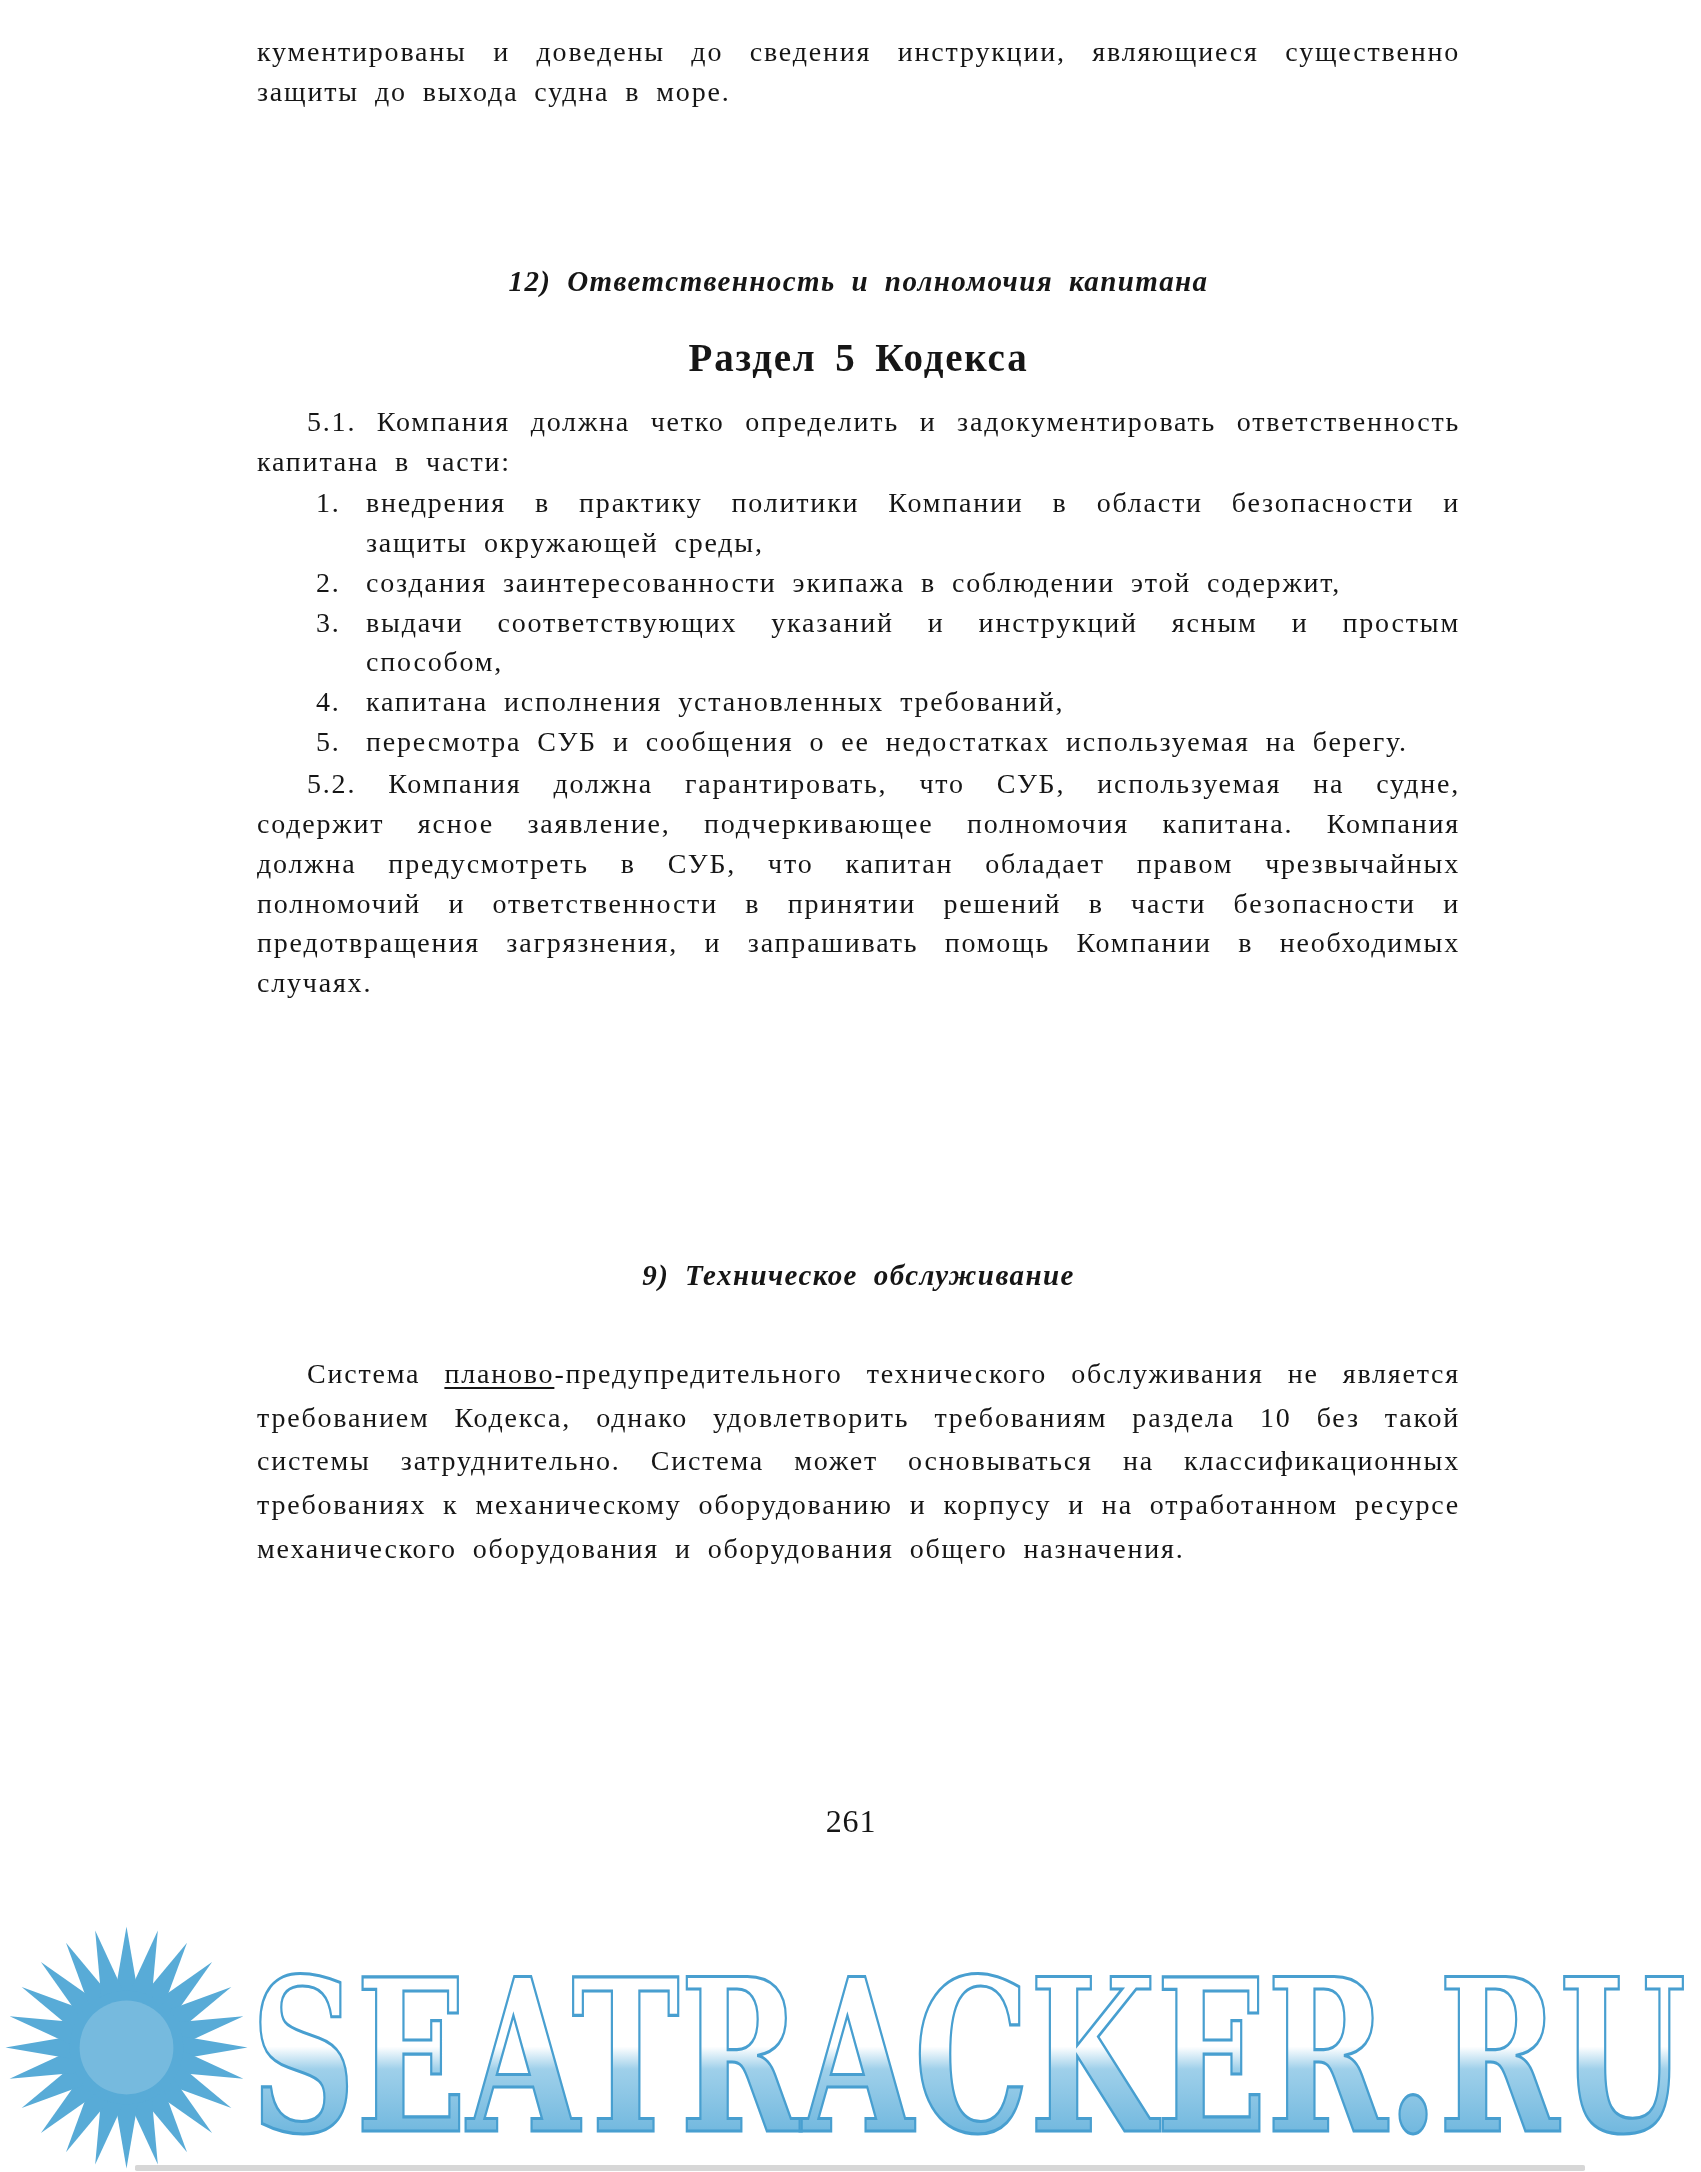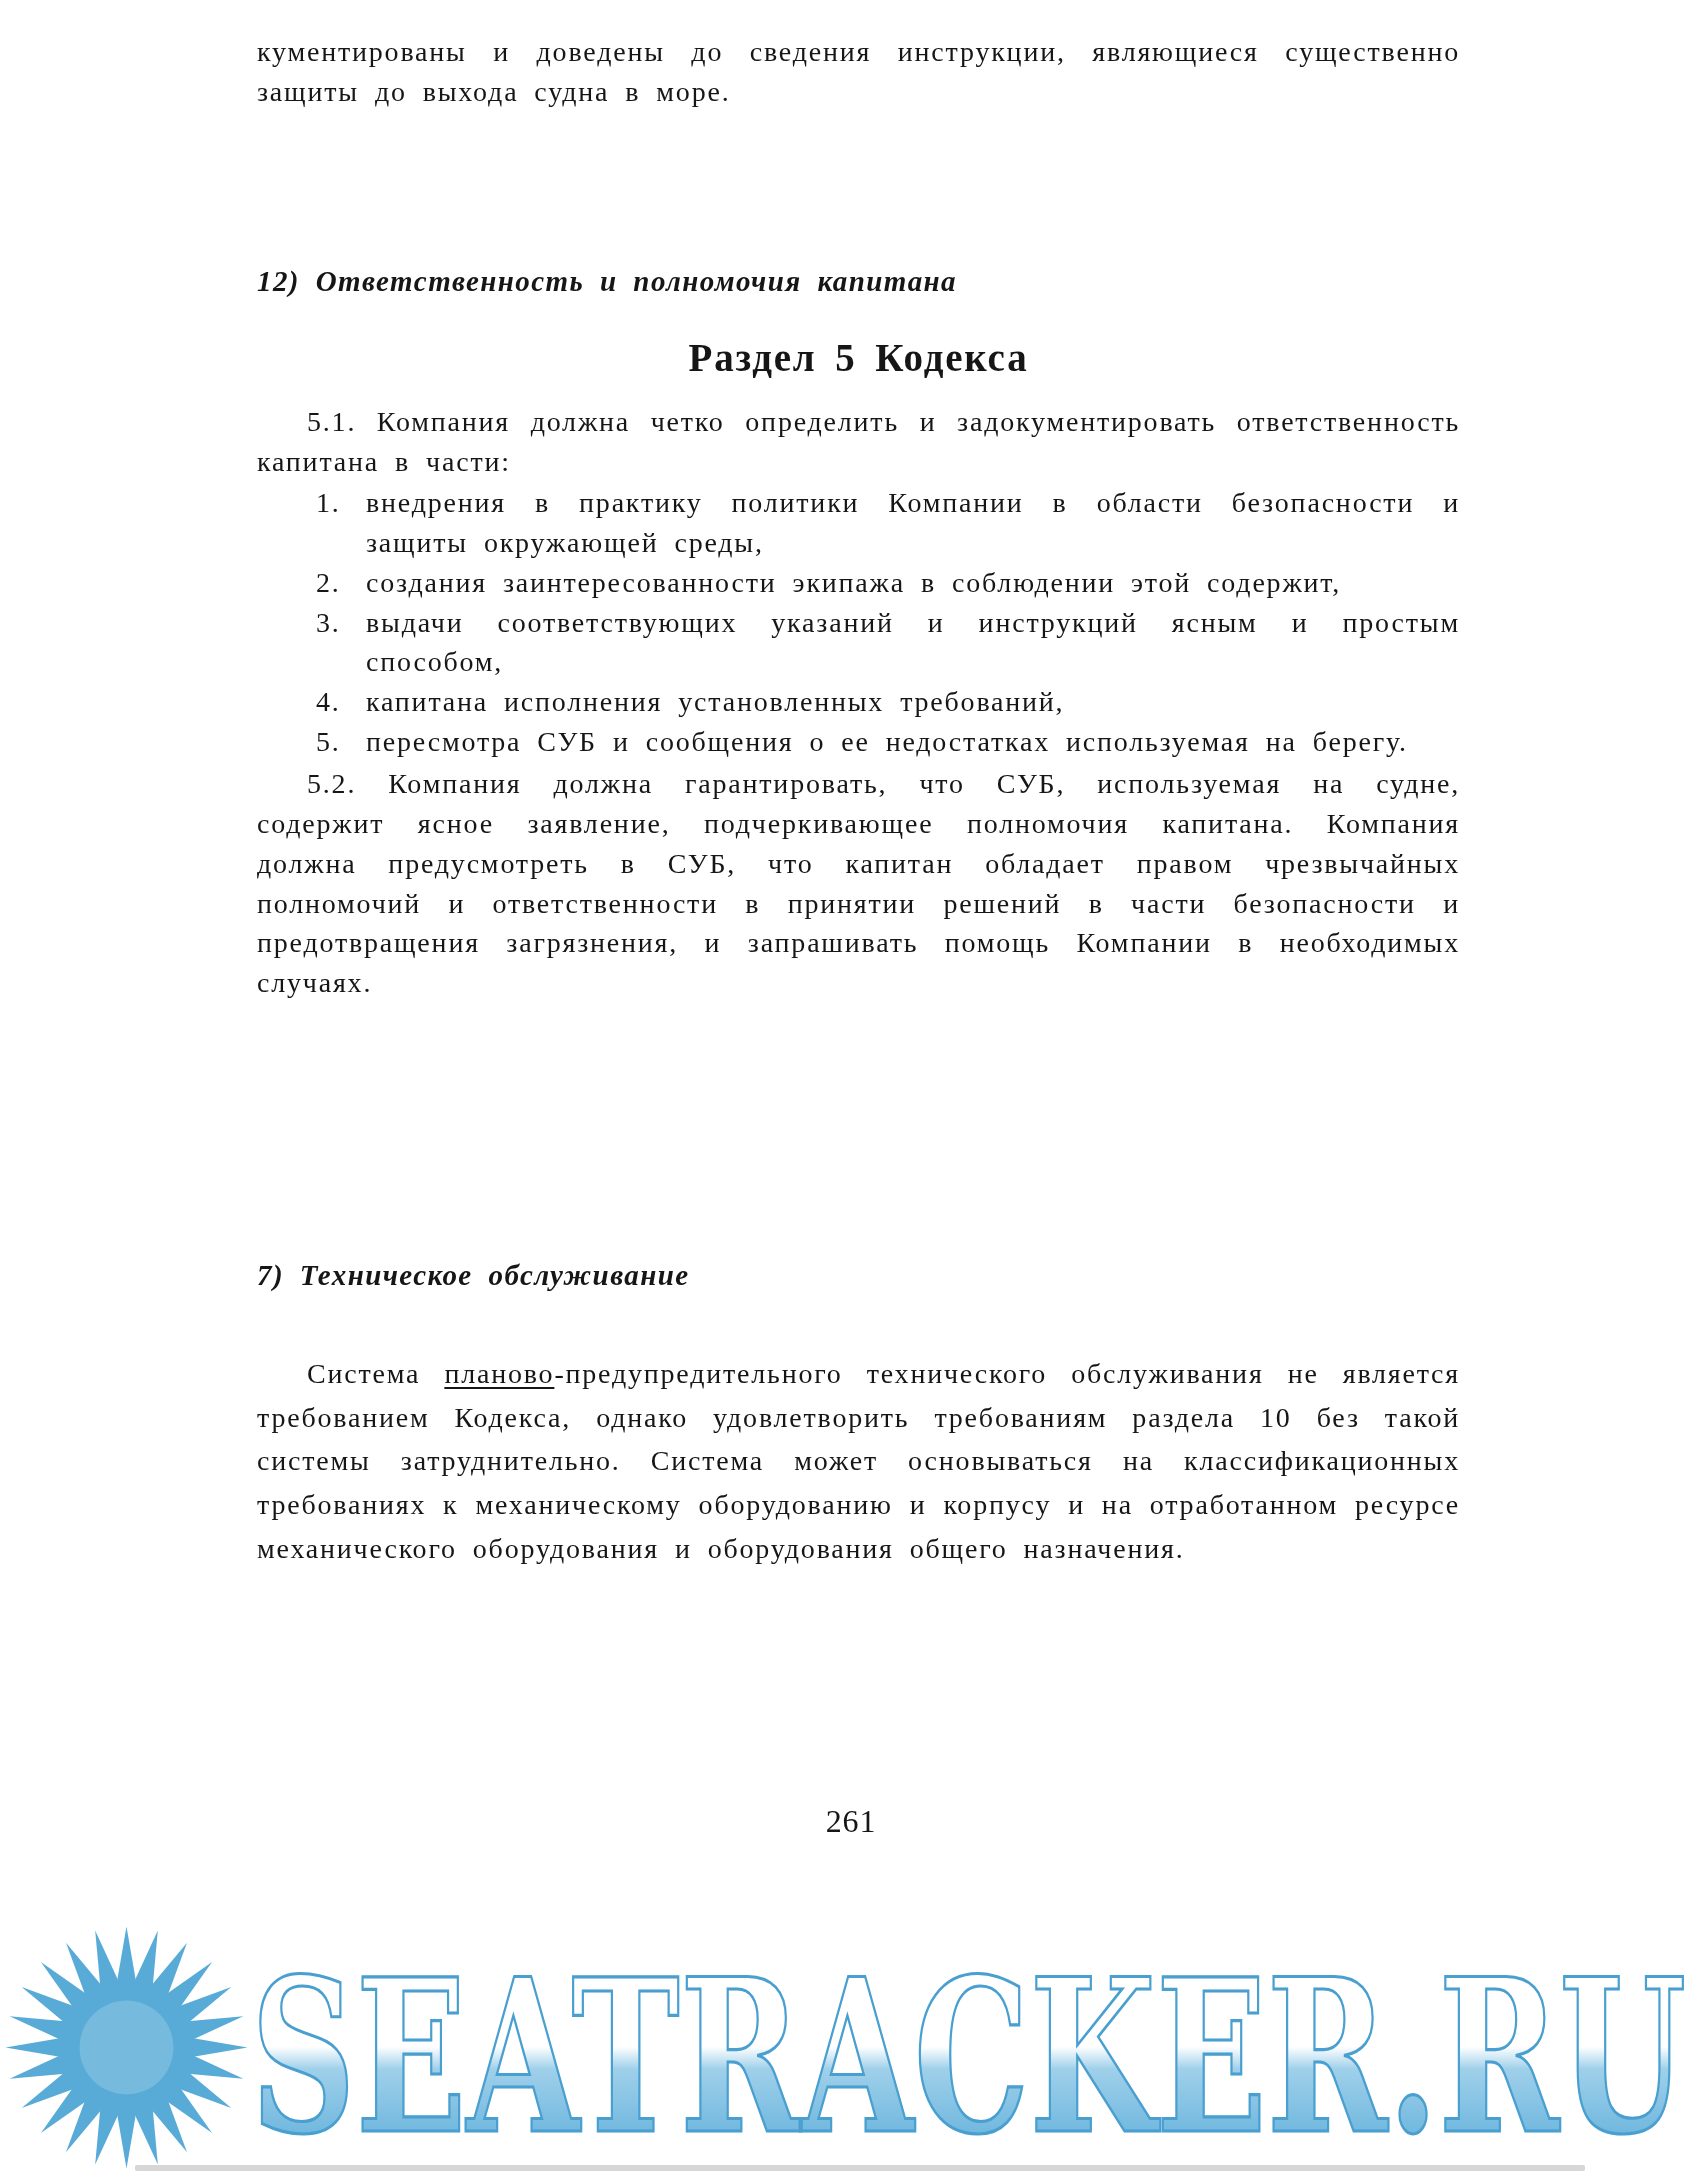--- a/index.html
+++ b/index.html
@@ -13,20 +13,21 @@
   .content {
     position:absolute; left:257px; top:32px; width:1203px;
     font-size:28px; line-height:1.42;
     letter-spacing:1.8px; word-spacing:7.2px;
   }
   .intro { text-align:justify; }
   .sec-heading {
     margin-top:149px;
     font-size:29px; font-weight:700; font-style:italic;
     letter-spacing:1.4px;
+    text-align:center;
   }
   .sec-heading.h13 { margin-top:252px; }
   .center-heading {
     margin-top:28px; text-align:center;
     font-weight:700; font-size:39px;
   }
   .para { margin-top:17px; text-indent:50px; text-align:justify; }
   .para.tight { margin-top:2.7px; }
   ol.resp { list-style:none; margin-top:1.8px; }
   ol.resp li {
@@ -76,21 +77,21 @@
       <li>
         <span class="num">4.</span><span>капитана исполнения установленных требований,</span>
       </li>
       <li>
         <span class="num">5.</span><span>пересмотра СУБ и сообщения о ее недостатках используемая на берегу.</span>
       </li>
     </ol>
 
     <p class="para tight">5.2. Компания должна гарантировать, что СУБ, используемая на судне, содержит ясное заявление, подчеркивающее полномочия капитана. Компания должна предусмотреть в СУБ, что капитан обладает правом чрезвычайных полномочий и ответственности в принятии решений в части безопасности и предотвращения загрязнения, и запрашивать помощь Компании в необходимых случаях.</p>
 
-    <h2 class="sec-heading h13">7) Техническое обслуживание</h2>
+    <h2 class="sec-heading h13">9) Техническое обслуживание</h2>
 
     <p class="p13"><span>Система </span><span class="u">планово</span><span>-предупредительного технического обслуживания не является требованием Кодекса, однако удовлетворить требованиям раздела 10 без такой системы затруднительно. Система может основываться на классификационных требованиях к механическому оборудованию и корпусу и на отработанном ресурсе механического оборудования и оборудования общего назначения.</span></p>
 
   </div>
 
   <div class="pageno">261</div>
 
   <div class="watermark">
 
     <svg class="sun" viewBox="-100 -100 200 200">

